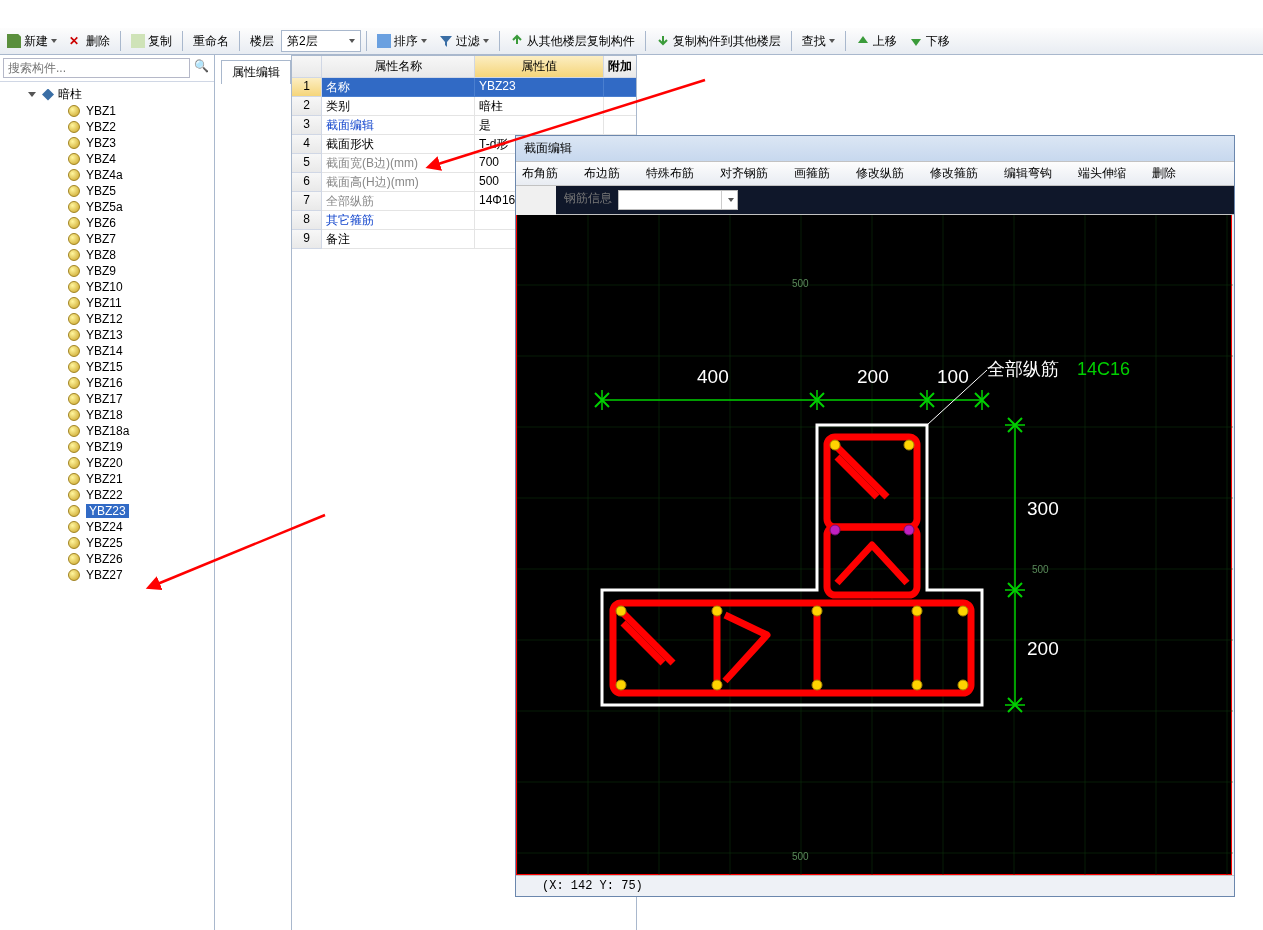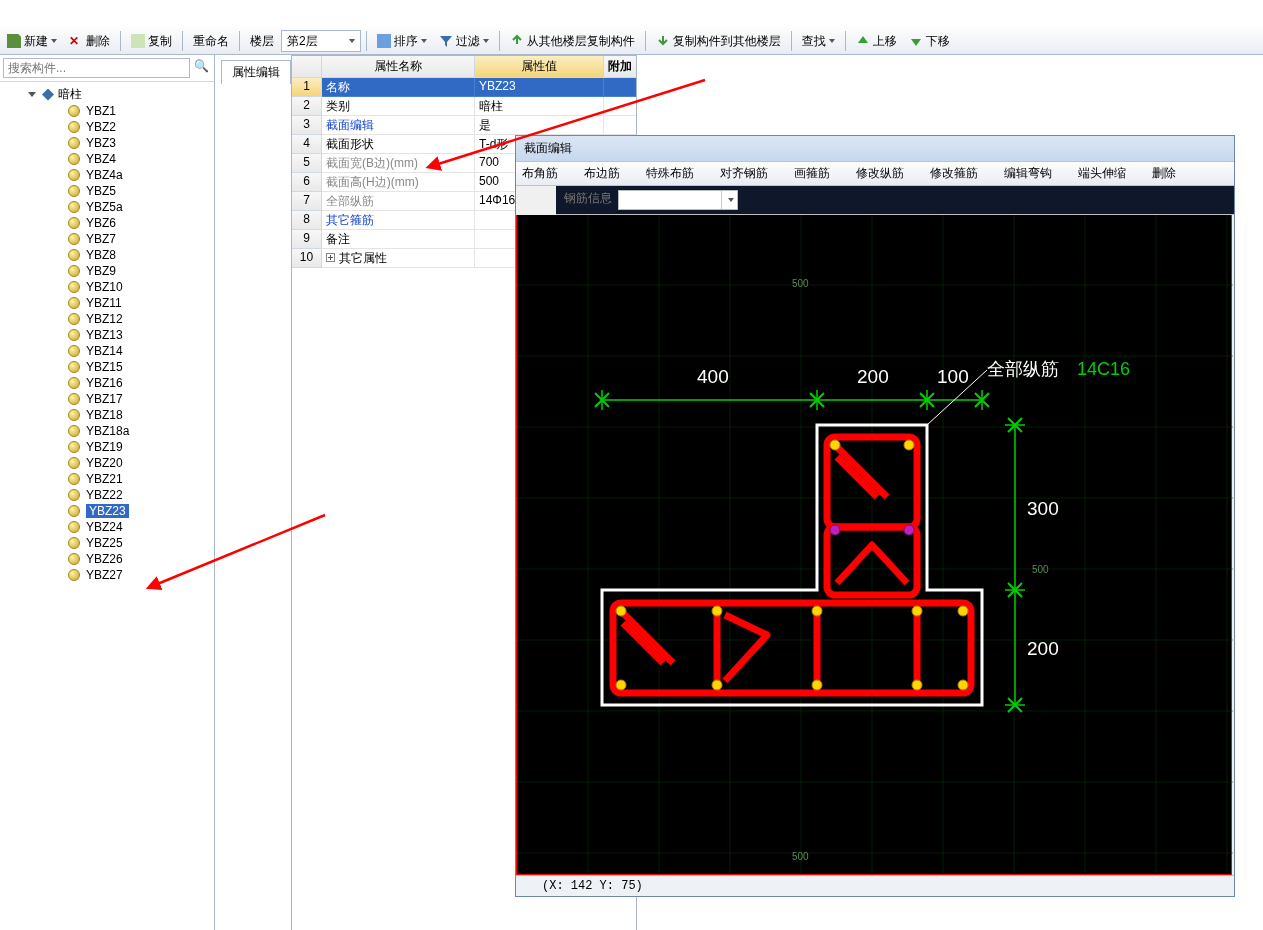--- a/index.html
+++ b/index.html
@@ -342,26 +342,20 @@
             <div class="rc rname attr-blue">其它箍筋</div>
             <div class="rc rval"></div>
             <div class="rc radd"></div>
           </div>
           <div class="arow">
             <div class="rc rn">9</div>
             <div class="rc rname ">备注</div>
             <div class="rc rval"></div>
             <div class="rc radd"></div>
           </div>
-          <div class="arow">
-            <div class="rc rn">10</div>
-            <div class="rc rname "><span class="expand-ic"></span>其它属性</div>
-            <div class="rc rval"></div>
-            <div class="rc radd"></div>
-          </div>
         </div>
     </div>
 
     <div class="section-editor">
       <div class="se-title">截面编辑</div>
       <div class="se-toolbar" id="se-tools">
           <span>布角筋</span>
           <span>布边筋</span>
           <span>特殊布筋</span>
           <span>对齐钢筋</span>

